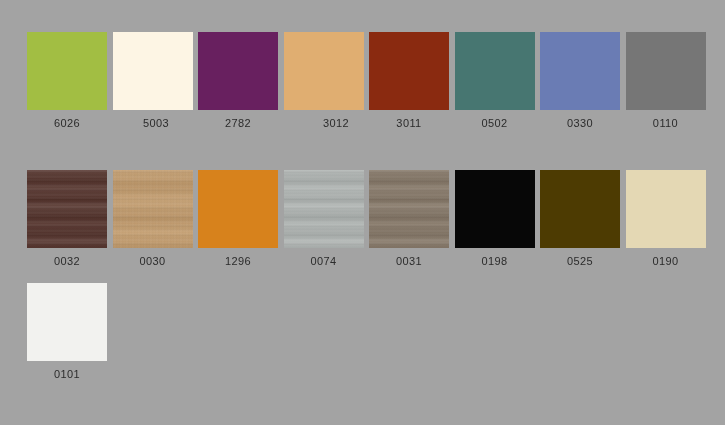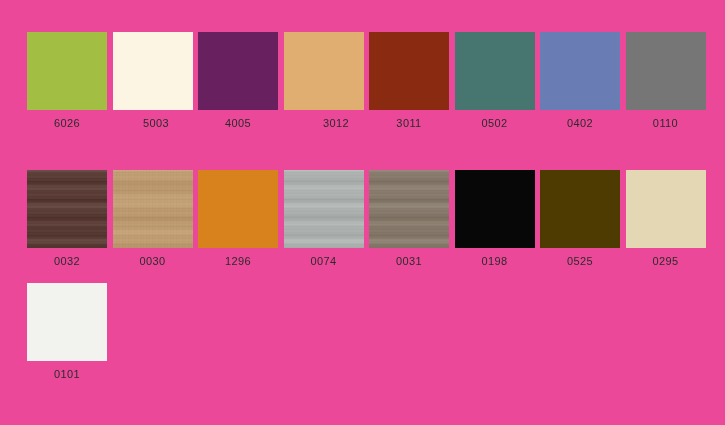--- a/index.html
+++ b/index.html
@@ -115,49 +115,49 @@
     line-height: 13px;
     color: #2b2b2b;
     letter-spacing: 0.4px;
     text-align: center;
     white-space: nowrap;
   }
 </style>
 </head>
 <body style="background: rgb(255, 255, 255);">
 
-<div id="swatch-board" style="background: #ec4899;">
+<div id="swatch-board" style="background: #a3a3a3;">
   <div class="swatch-row" id="swatch-row-1">
       <div class="swatch-cell">
         <div class="swatch-chip" title="6026" style="width: 80px; height: 78px; background-color: rgb(162, 190, 67);"></div>
         <div class="swatch-label" style="color: rgb(43, 43, 43);">6026</div>
       </div>
       <div class="swatch-cell">
         <div class="swatch-chip" title="5003" style="width: 80px; height: 78px; background-color: rgb(253, 245, 228);"></div>
         <div class="swatch-label" style="color: rgb(43, 43, 43); margin-left: 7px;">5003</div>
       </div>
       <div class="swatch-cell">
         <div class="swatch-chip" title="4005" style="width: 80px; height: 78px; background-color: rgb(104, 32, 95);"></div>
-        <div class="swatch-label" style="color: rgb(43, 43, 43);">4005</div>
+        <div class="swatch-label" style="color: rgb(43, 43, 43);">2782</div>
       </div>
       <div class="swatch-cell">
         <div class="swatch-chip" title="3012" style="width: 80px; height: 78px; background-color: rgb(224, 174, 113);"></div>
         <div class="swatch-label" style="color: rgb(43, 43, 43); margin-left: 25px;">3012</div>
       </div>
       <div class="swatch-cell">
         <div class="swatch-chip" title="3011" style="width: 80px; height: 78px; background-color: rgb(138, 42, 16);"></div>
         <div class="swatch-label" style="color: rgb(43, 43, 43);">3011</div>
       </div>
       <div class="swatch-cell">
         <div class="swatch-chip" title="0502" style="width: 80px; height: 78px; background-color: rgb(71, 118, 113);"></div>
         <div class="swatch-label" style="color: rgb(43, 43, 43);">0502</div>
       </div>
       <div class="swatch-cell">
         <div class="swatch-chip" title="0402" style="width: 80px; height: 78px; background-color: rgb(106, 124, 180);"></div>
-        <div class="swatch-label" style="color: rgb(43, 43, 43);">0402</div>
+        <div class="swatch-label" style="color: rgb(43, 43, 43);">0330</div>
       </div>
       <div class="swatch-cell">
         <div class="swatch-chip" title="0110" style="width: 80px; height: 78px; background-color: rgb(118, 118, 118);"></div>
         <div class="swatch-label" style="color: rgb(43, 43, 43);">0110</div>
       </div>
     </div>
   <div class="swatch-row" id="swatch-row-2">
       <div class="swatch-cell">
         <div class="swatch-chip grain" title="0032" style="width: 80px; height: 78px; background-color: rgb(84, 51, 44);"></div>
         <div class="swatch-label" style="color: rgb(43, 43, 43);">0032</div>
@@ -181,21 +181,21 @@
       <div class="swatch-cell">
         <div class="swatch-chip" title="0111" style="width: 80px; height: 78px; background-color: rgb(7, 7, 7);"></div>
         <div class="swatch-label" style="color: rgb(43, 43, 43);">0198</div>
       </div>
       <div class="swatch-cell">
         <div class="swatch-chip" title="0525" style="width: 80px; height: 78px; background-color: rgb(77, 59, 2);"></div>
         <div class="swatch-label" style="color: rgb(43, 43, 43);">0525</div>
       </div>
       <div class="swatch-cell">
         <div class="swatch-chip" title="0295" style="width: 80px; height: 78px; background-color: rgb(228, 216, 180);"></div>
-        <div class="swatch-label" style="color: rgb(43, 43, 43);">0295</div>
+        <div class="swatch-label" style="color: rgb(43, 43, 43);">0190</div>
       </div>
     </div>
   <div class="swatch-row" id="swatch-row-3">
       <div class="swatch-cell">
         <div class="swatch-chip" title="0101" style="width: 80px; height: 78px; background-color: rgb(242, 242, 239);"></div>
         <div class="swatch-label" style="color: rgb(43, 43, 43);">0101</div>
       </div>
     </div>
 </div>
 

